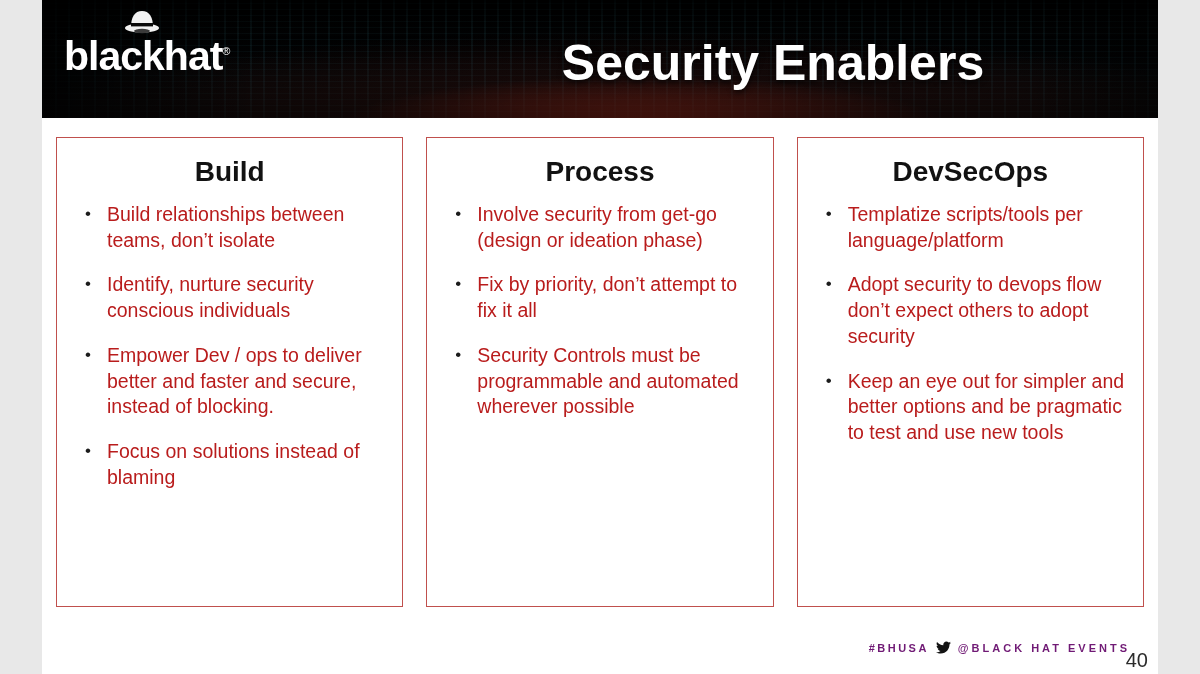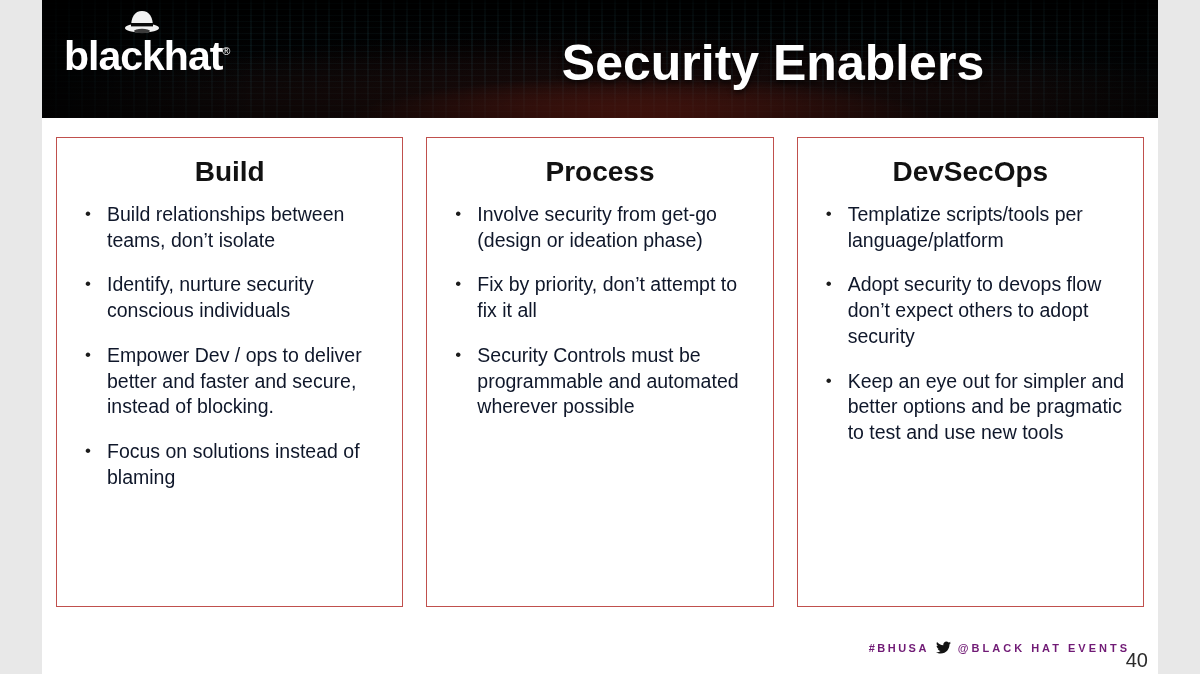--- a/index.html
+++ b/index.html
@@ -112,21 +112,21 @@
     margin: 4px 0 14px 0;
   }
   .bullet-list {
     list-style: none;
   }
   .bullet-list li {
     position: relative;
     padding-left: 34px;
     font-size: 19.5px;
     line-height: 1.32;
-    color: #0f172a;
+    color: #b91c1c;
     margin-bottom: 19px;
   }
   .bullet-list li::before {
     content: "•";
     position: absolute;
     left: 12px;
     top: 1px;
     font-size: 17px;
     color: #1b1b1b;
   }

